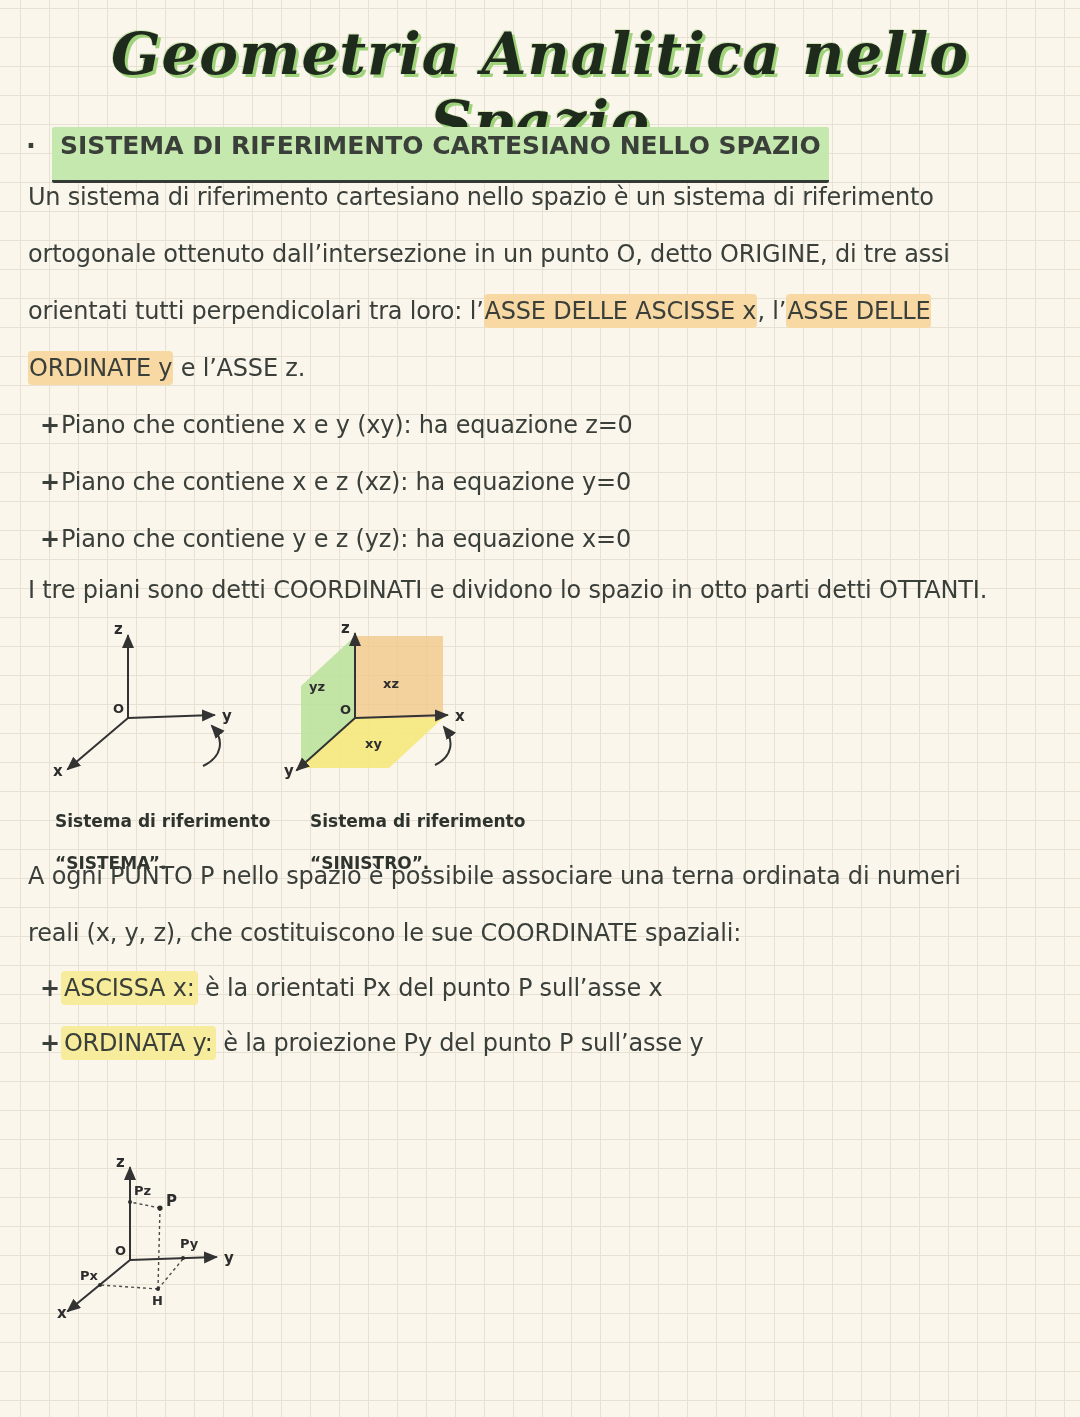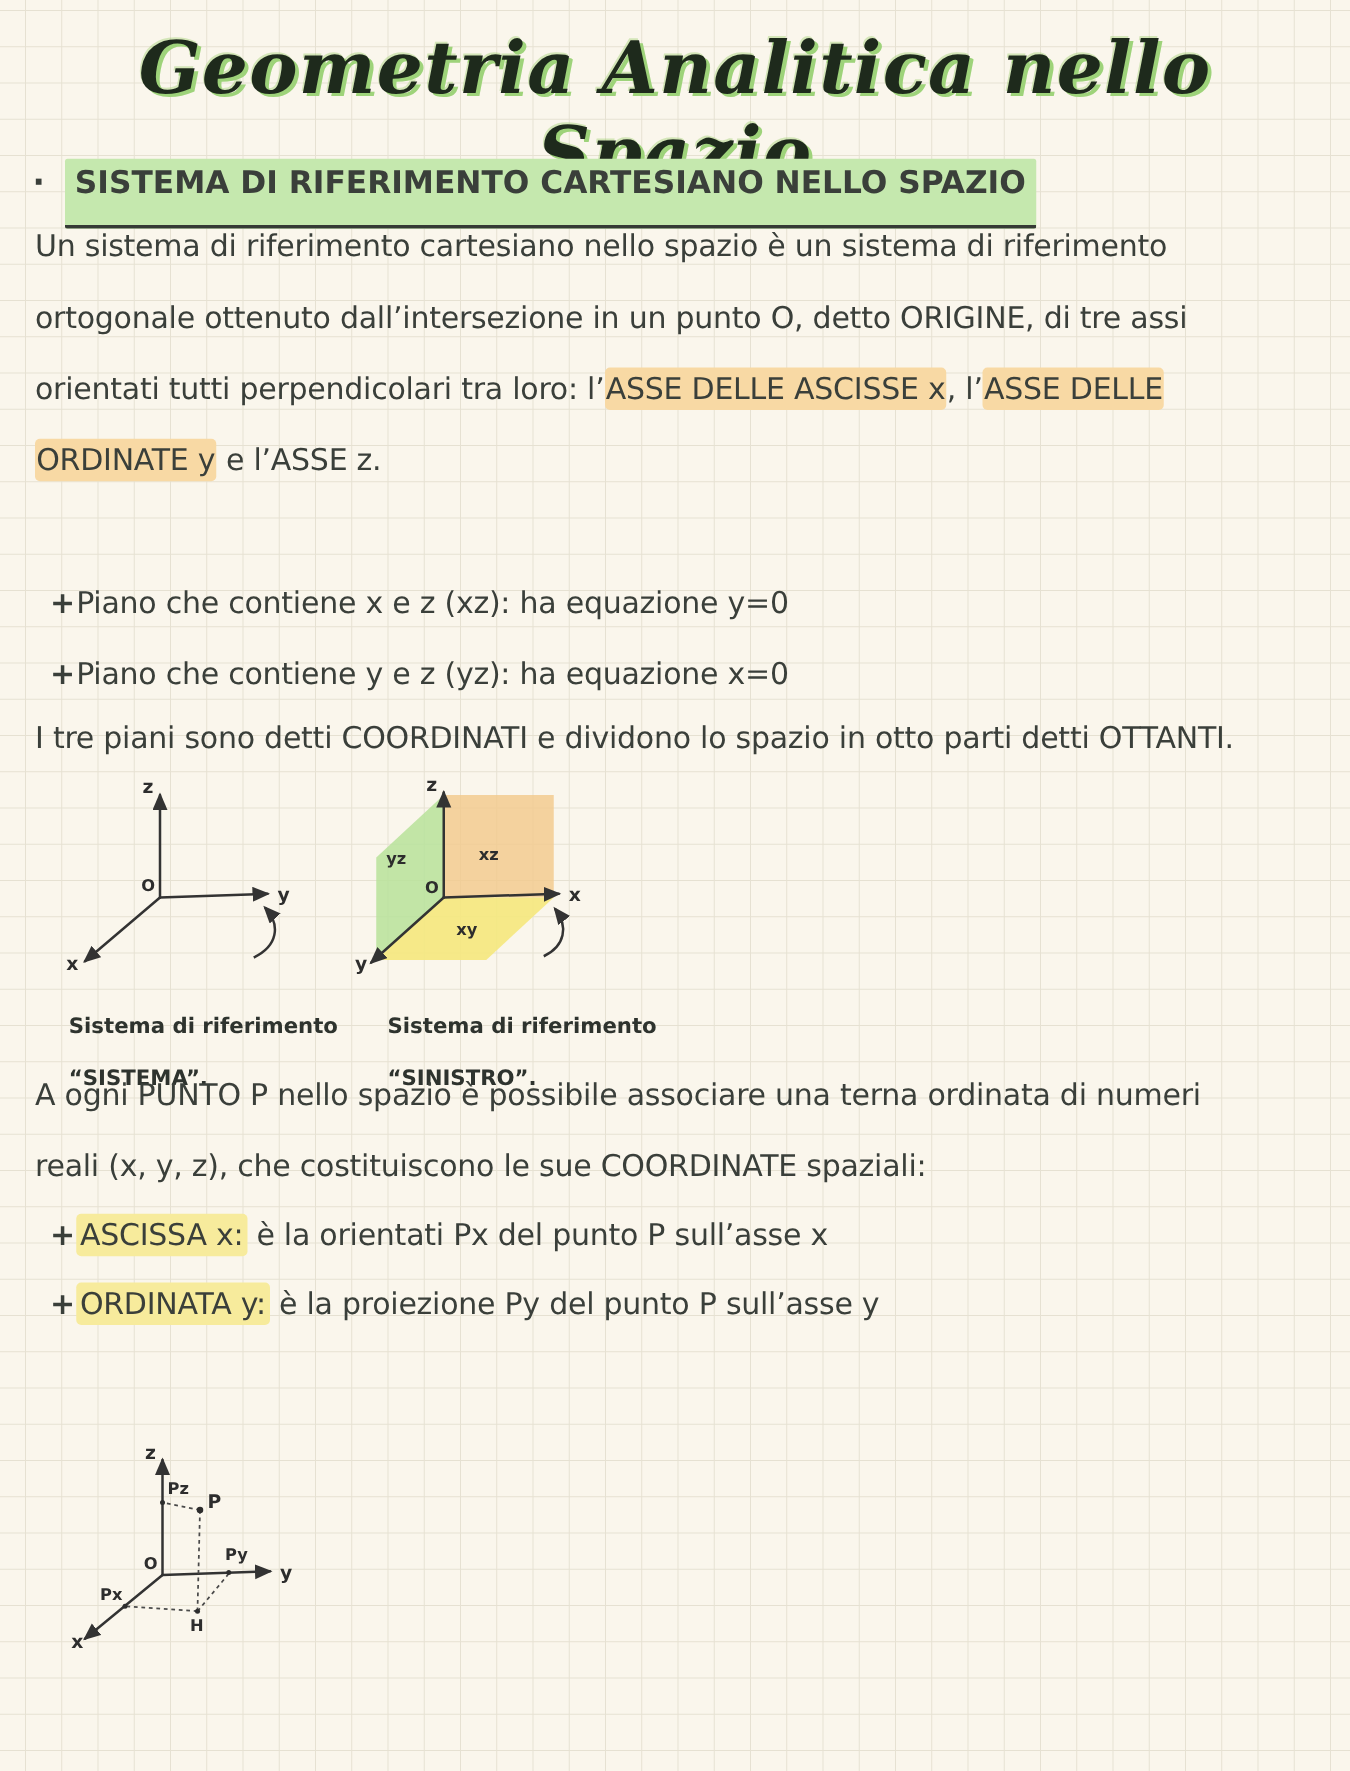--- a/index.html
+++ b/index.html
@@ -60,20 +60,21 @@
 
   <div class="heading-row">
     <span class="list-bullet">·</span><span class="hl-green">SISTEMA DI RIFERIMENTO CARTESIANO NELLO SPAZIO</span>
   </div>
 
   <div class="line" style="top:175px">Un sistema di riferimento cartesiano nello spazio è un sistema di riferimento</div>
   <div class="line" style="top:232px">ortogonale ottenuto dall’intersezione in un punto O, detto ORIGINE, di tre assi</div>
   <div class="line" style="top:289px"><span>orientati tutti perpendicolari tra loro: l’</span><span class="hl-orange">ASSE DELLE ASCISSE x</span><span>, l’</span><span class="hl-orange">ASSE DELLE</span></div>
   <div class="line" style="top:346px"><span class="hl-orange">ORDINATE y</span><span> e l’ASSE z.</span></div>
 
+  <div class="line plus-line" style="top:403px"><span class="plus-marker">+</span><span>Piano che contiene x e y (xy): ha equazione z=0</span></div>
   <div class="line plus-line" style="top:460px"><span class="plus-marker">+</span><span>Piano che contiene x e z (xz): ha equazione y=0</span></div>
   <div class="line plus-line" style="top:517px"><span class="plus-marker">+</span><span>Piano che contiene y e z (yz): ha equazione x=0</span></div>
 
   <div class="line" style="top:568px">I tre piani sono detti COORDINATI e dividono lo spazio in otto parti detti OTTANTI.</div>
 
   <svg width="210" height="175" style="left:50px;top:618px" viewBox="0 0 210 175">
     <defs>
       <marker id="ah-d" markerWidth="9" markerHeight="8" refX="6" refY="3" orient="auto">
         <path d="M0,0 L7,3 L0,6 Z" fill="#333"></path>
       </marker>

